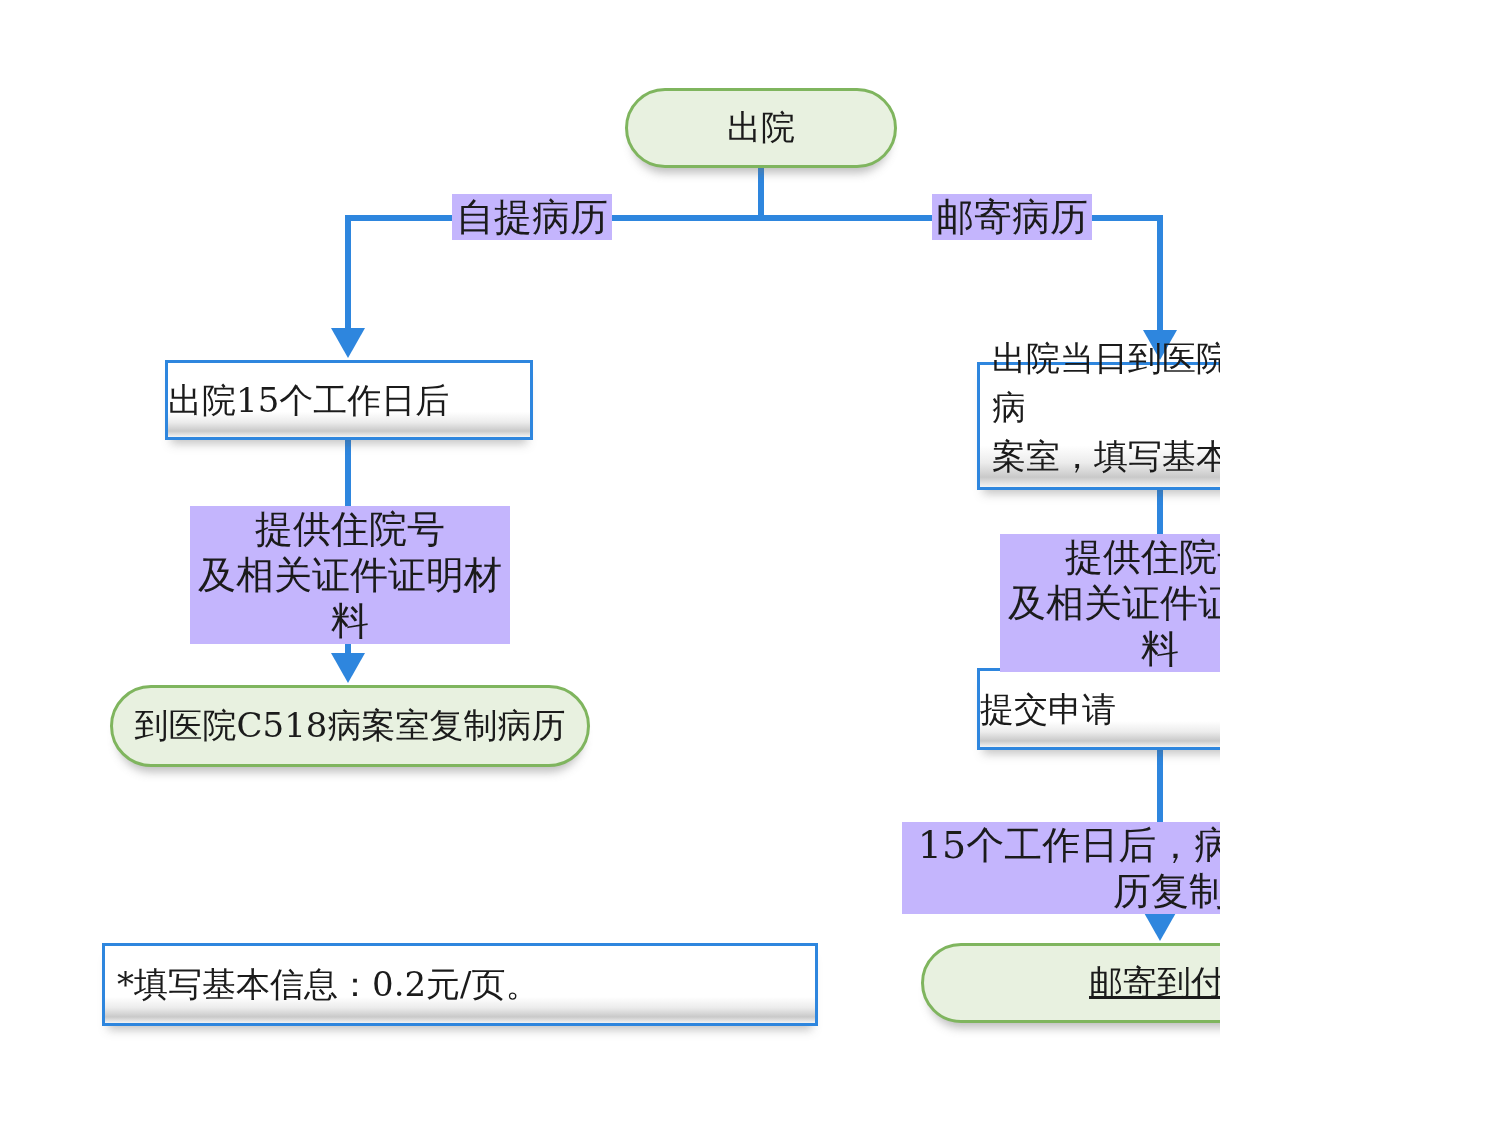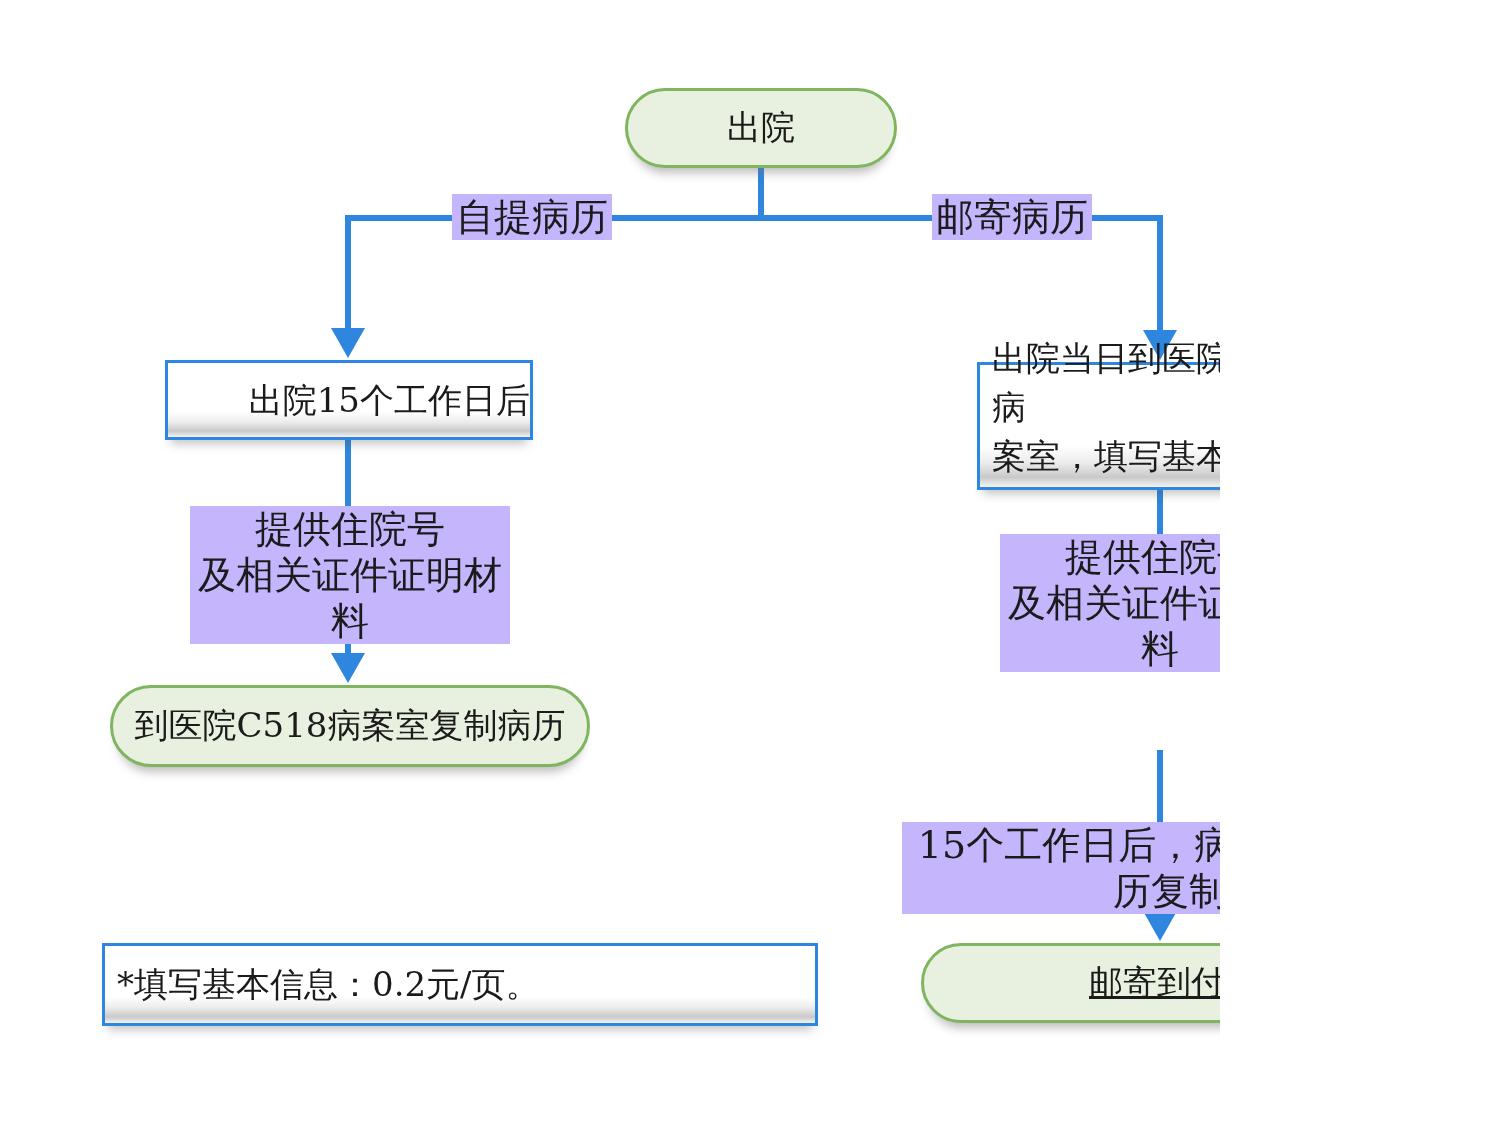--- a/index.html
+++ b/index.html
@@ -37,21 +37,21 @@
   
   .pbox {
     position: absolute;
     box-sizing: border-box;
     border: 3px solid #2e86de;
     background: linear-gradient(180deg, #ffffff 0%, #ffffff 66%, #ececec 80%, #c9c9c9 92%, #f4f4f4 100%);
     box-shadow: 0 10px 9px -6px rgba(90,90,90,0.35);
     z-index: 3;
     display: flex;
     align-items: center;
-    justify-content: flex-end;
+    justify-content: flex-start;
     font-size: 34px;
     line-height: 49px;
     text-align: center;
   }
   .pbox.left-text {
     justify-content: flex-start;
     text-align: left;
     padding: 6px 12px;
     align-items: flex-end;
   }
@@ -128,20 +128,23 @@
   </div>
 
   <div class="pbox left-text wrap-pre" style="left:977px; top:362px; width:370px; height:128px;">
     <span class="wrap-pre">出院当日到医院C518病
 案室，填写基本信息</span>
   </div>
 
   <div class="edge-label wrap-pre" style="left:1000px; top:534px; width:320px;">提供住院号
 及相关证件证明材料</div>
 
+  <div class="pbox" style="left:977px; top:668px; width:370px; height:82px;">
+    <span>提交申请</span>
+  </div>
 
   <div class="edge-label" style="left:902px; top:822px; width:536px;">15个工作日后，病案室完成病历复制</div>
 
   <div class="stadium" style="left:921px; top:943px; width:472px; height:80px; border-radius:40px;text-decoration:underline;">
     <span>邮寄到付</span>
   </div>
 
 </div>
 
 </body></html>

